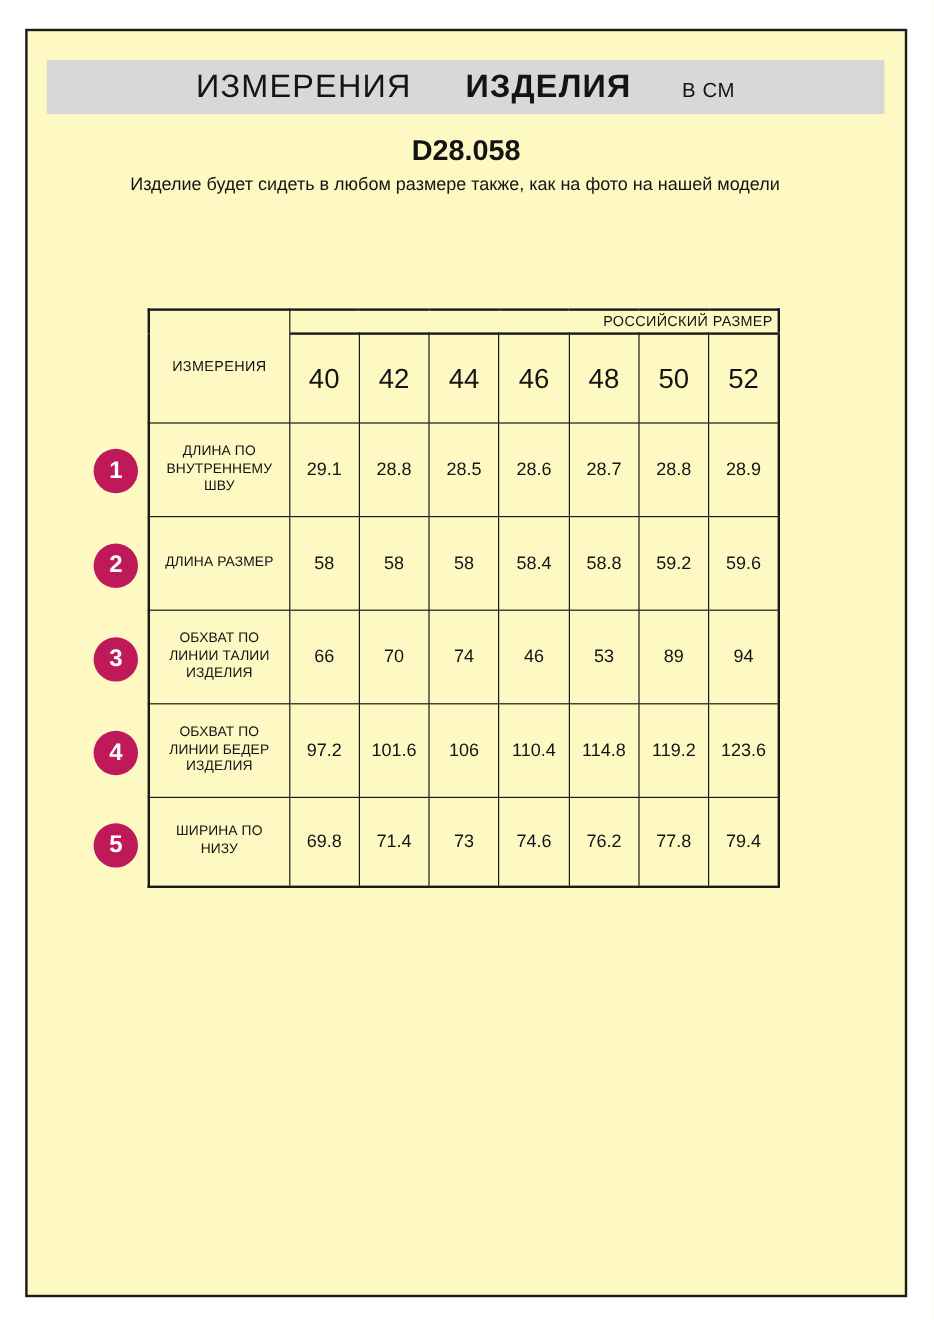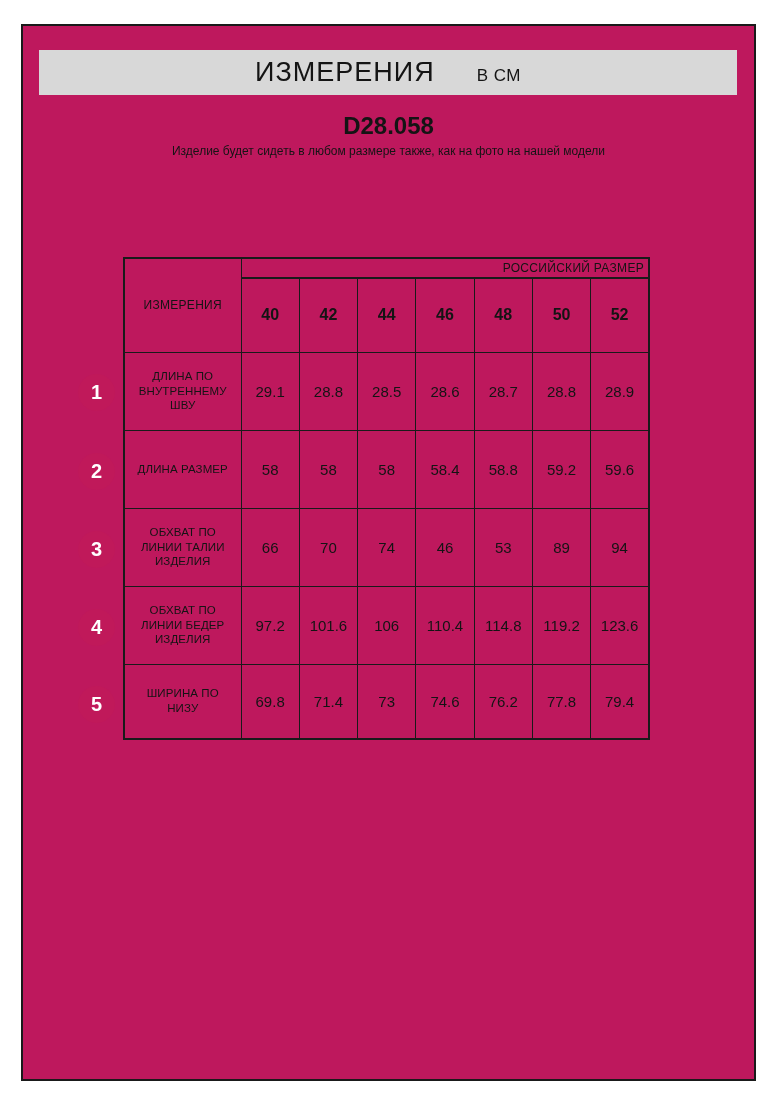--- a/index.html
+++ b/index.html
@@ -3,59 +3,59 @@
 <meta charset="utf-8">
 <style>
   html,body{margin:0;padding:0;}
   body{
     width:778px;height:1100px;position:relative;background:#ffffff;
     font-family:"Liberation Sans", sans-serif;color:#141414;
     -webkit-font-smoothing:antialiased;
   }
   .frame{
     position:absolute;left:21px;top:24px;width:731px;height:1053px;
-    border:2px solid var(--line,#1a1a1a);background:#be185d;
+    border:2px solid var(--line,#1a1a1a);background:#fef9c3;
   }
   
   .band{
     position:absolute;left:16px;top:24px;width:698px;height:45px;
     background:var(--band_bg,#d8d8d8);
     display:flex;align-items:baseline;justify-content:center;
     padding-top:7px;box-sizing:border-box;
   }
   .band .t1{font-size:27px;font-weight:400;letter-spacing:1px;}
   .band .t2{font-size:27px;font-weight:700;letter-spacing:1px;margin-left:45px;}
   .band .t3{font-size:17px;font-weight:400;letter-spacing:.5px;margin-left:42px;}
   .model{
     position:absolute;left:0;top:86px;width:100%;text-align:center;
     font-size:24px;font-weight:700;
   }
   .subtitle{
     position:absolute;left:calc(50% - 280px);top:118px;width:560px;
-    text-align:center;font-size:12px;line-height:1.28;
+    text-align:left;font-size:15px;line-height:1.28;
   }
   
   table.size-table{
     position:absolute;left:100px;top:231px;width:527px;
     border-collapse:collapse;table-layout:fixed;
     border:2px solid var(--line,#1a1a1a);
   }
   .size-table td{
     border:1.5px solid var(--line,#1a1a1a);
     text-align:center;vertical-align:middle;padding:2px 4px;
     box-sizing:border-box;
   }
   .size-table col.c-label{width:117px;}
   .size-table tr.r-band{height:20px;}
   .size-table tr.r-sizes{height:74px;}
   .size-table tr.r-data{height:78px;padding-left:36px;}
   .size-table tr.r-data.last{height:75px;}
   td.corner{font-size:12px;letter-spacing:.3px;}
   td.group{font-size:12px;letter-spacing:.3px;border-bottom-width:2px;text-align:right;}
-  td.size-h{font-size:16px;font-weight:700;}
+  td.size-h{font-size:23px;font-weight:400;}
   td.label{font-size:11.5px;line-height:1.3;letter-spacing:.1px;padding:2px 6px;}
   td.val{font-size:15px;}
   
   .badge{
     position:absolute;left:55px;width:37px;height:37px;border-radius:50%;
     background:var(--badge_bg,#c0195a);color:#ffffff;
     display:flex;align-items:center;justify-content:center;
     font-size:20px;font-weight:700;
   }
   .b1{top:348px;} .b2{top:427px;} .b3{top:505px;} .b4{top:583px;} .b5{top:660px;}
@@ -64,20 +64,21 @@
     font-size:13.5px;font-weight:700;letter-spacing:.2px;
   }
 </style>
 </head>
 <body>
 
 <div class="frame">
 
   <div class="band">
     <span class="t1">ИЗМЕРЕНИЯ</span>
+    <span class="t2">ИЗДЕЛИЯ</span>
     <span class="t3">В СМ</span>
   </div>
 
   <div class="model">D28.058</div>
   <div class="subtitle">Изделие будет сидеть в любом размере также, как на фото на нашей модели</div>
 
   <div class="badge b1">1</div>
   <div class="badge b2">2</div>
   <div class="badge b3">3</div>
   <div class="badge b4">4</div>

